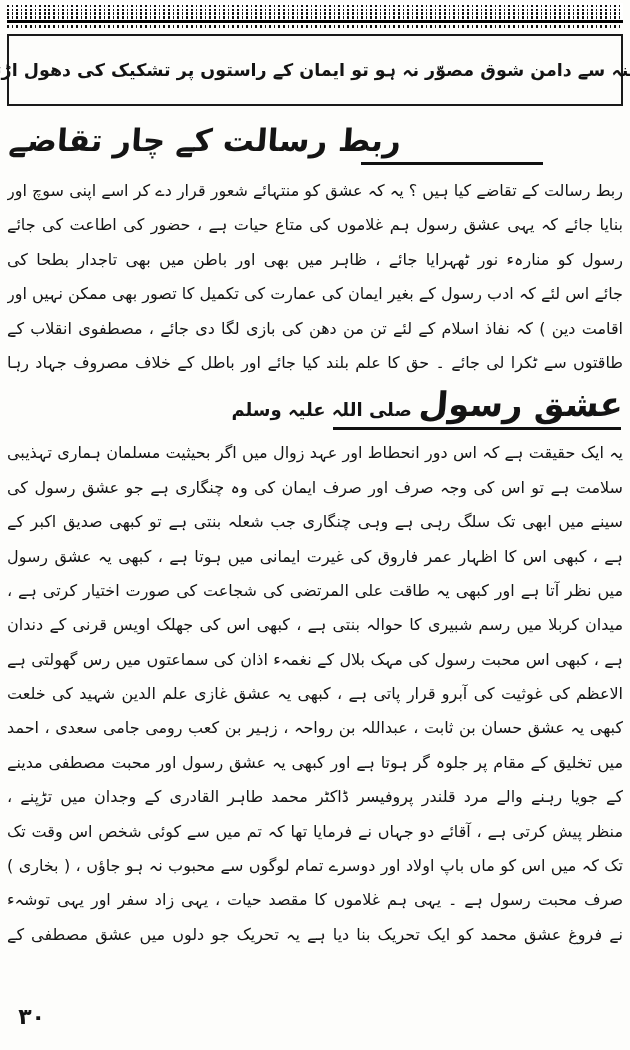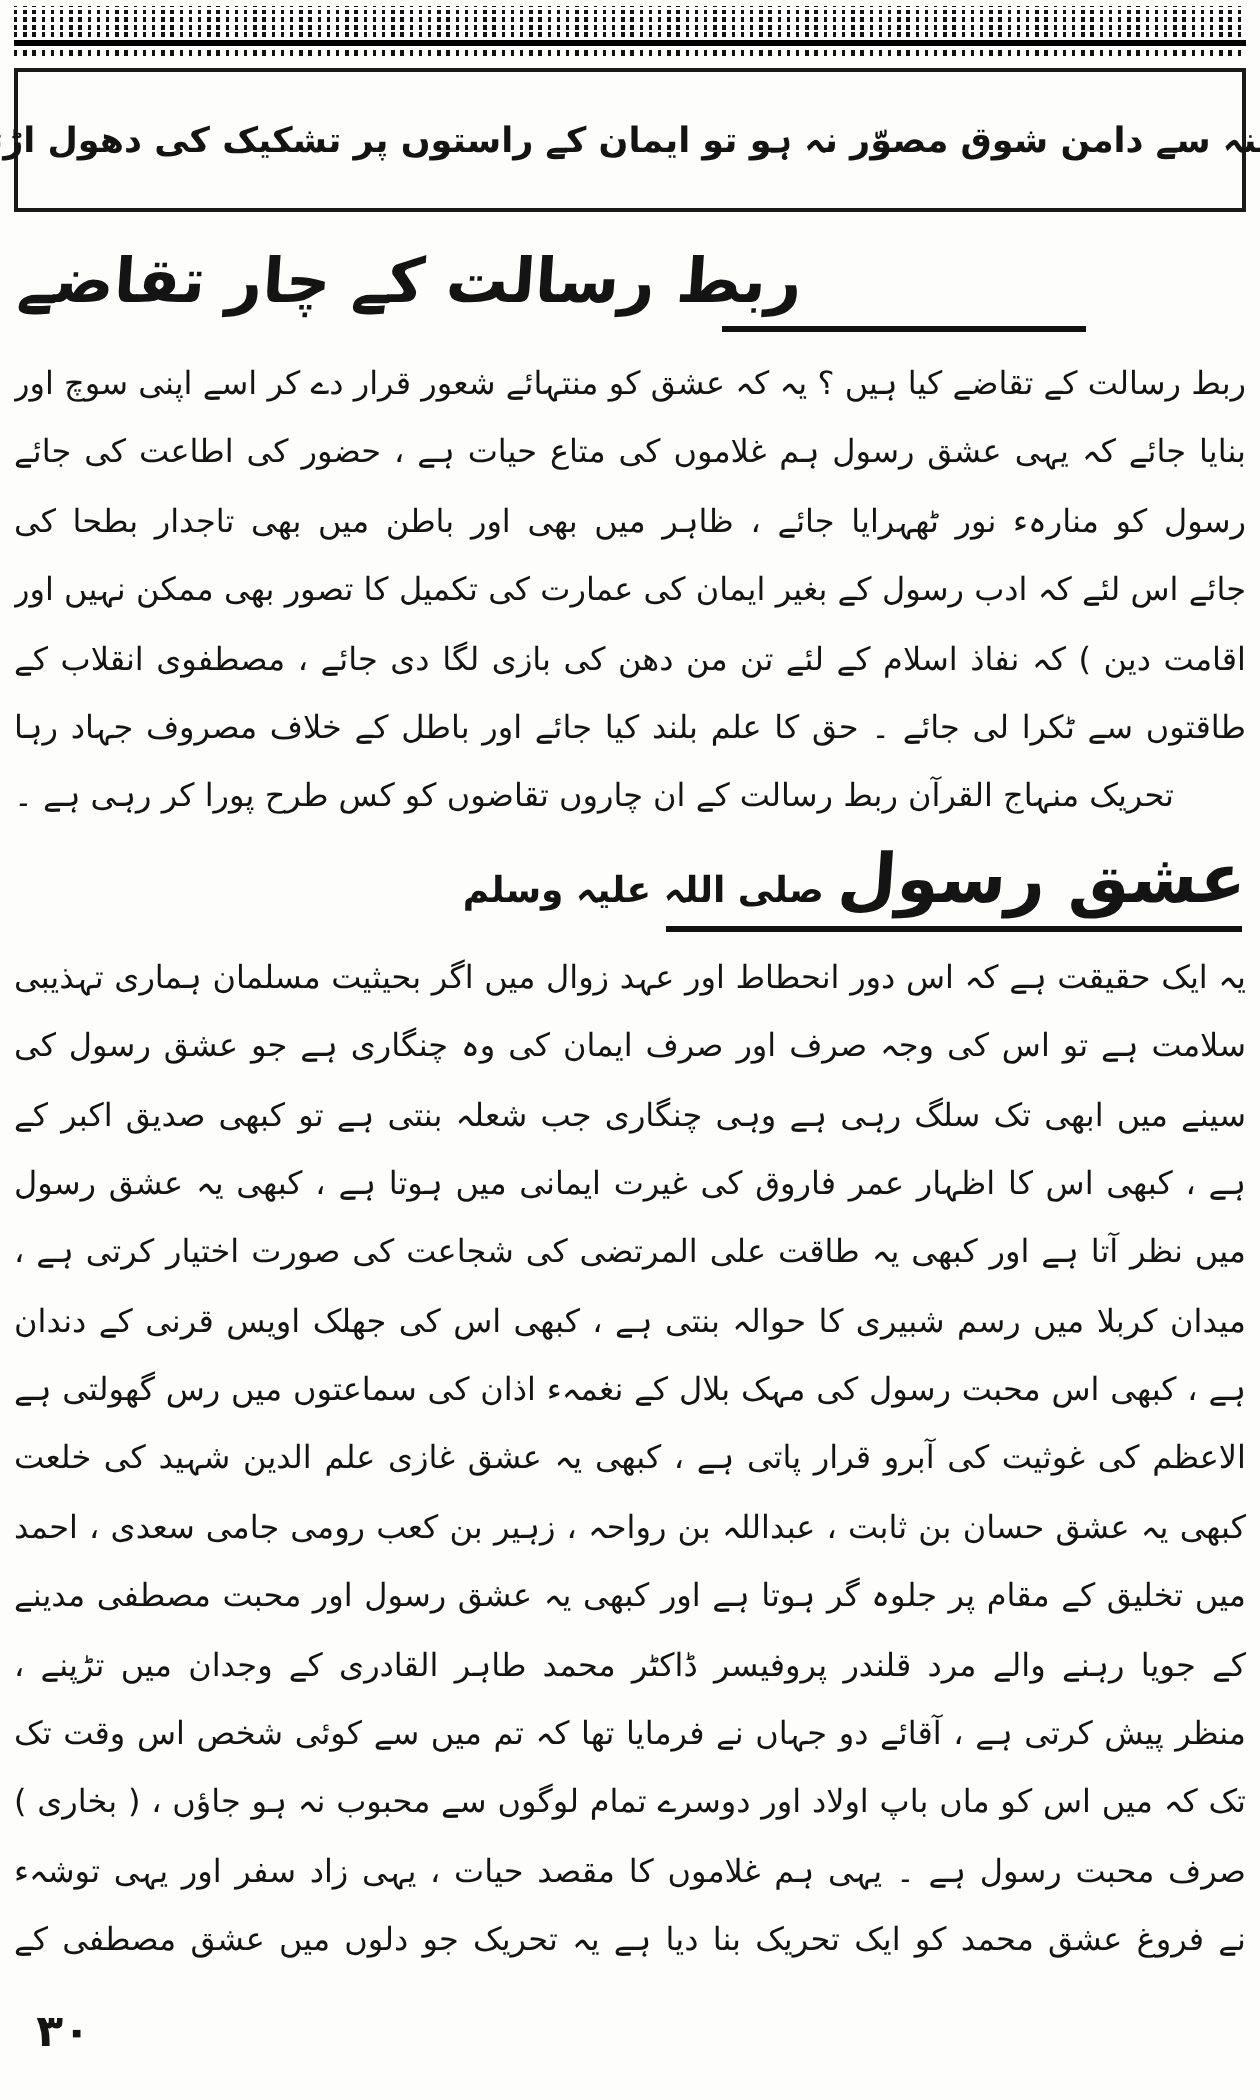--- a/index.html
+++ b/index.html
@@ -91,21 +91,20 @@
   </div>
   <div class="heading-rule"></div>
 
   <div class="para">
     <div class="line">ربط رسالت کے تقاضے کیا ہیں ؟ یہ کہ عشق کو منتہائے شعور قرار دے کر اسے اپنی سوچ اور عمل کا محور</div>
     <div class="line">بنایا جائے کہ یہی عشق رسول ہم غلاموں کی متاع حیات ہے ، حضور کی اطاعت کی جائے اور ہر مرحلے پر اتباع</div>
     <div class="line">رسول کو منارہء نور ٹھہرایا جائے ، ظاہر میں بھی اور باطن میں بھی تاجدار بطحا کی عظمت و احترام کا پرچم بلند کیا</div>
     <div class="line">جائے اس لئے کہ ادب رسول کے بغیر ایمان کی عمارت کی تکمیل کا تصور بھی ممکن نہیں اور پھر نصرت رسول (</div>
     <div class="line">اقامت دین ) کہ نفاذ اسلام کے لئے تن من دھن کی بازی لگا دی جائے ، مصطفوی انقلاب کے لئے باطل طاغوتی</div>
     <div class="line">طاقتوں سے ٹکرا لی جائے ۔ حق کا علم بلند کیا جائے اور باطل کے خلاف مصروف جہاد رہا جائے آیئے دیکھیں کہ</div>
-    <div class="line flush-left">تحریک منہاج القرآن ربط رسالت کے ان چاروں تقاضوں کو کس طرح پورا کر رہی ہے ۔</div>
   </div>
 
   <div class="section-head">
     <span class="big">عشق رسول</span><span class="honorific">صلی اللہ علیہ وسلم</span>
   </div>
   <div class="section-rule"></div>
 
   <div class="para" style="margin-top:2px">
     <div class="line">یہ ایک حقیقت ہے کہ اس دور انحطاط اور عہد زوال میں اگر بحیثیت مسلمان ہماری تہذیبی اور ثقافتی اکائی</div>
     <div class="line">سلامت ہے تو اس کی وجہ صرف اور صرف ایمان کی وہ چنگاری ہے جو عشق رسول کی صورت میں ہم غلاموں کے</div>

